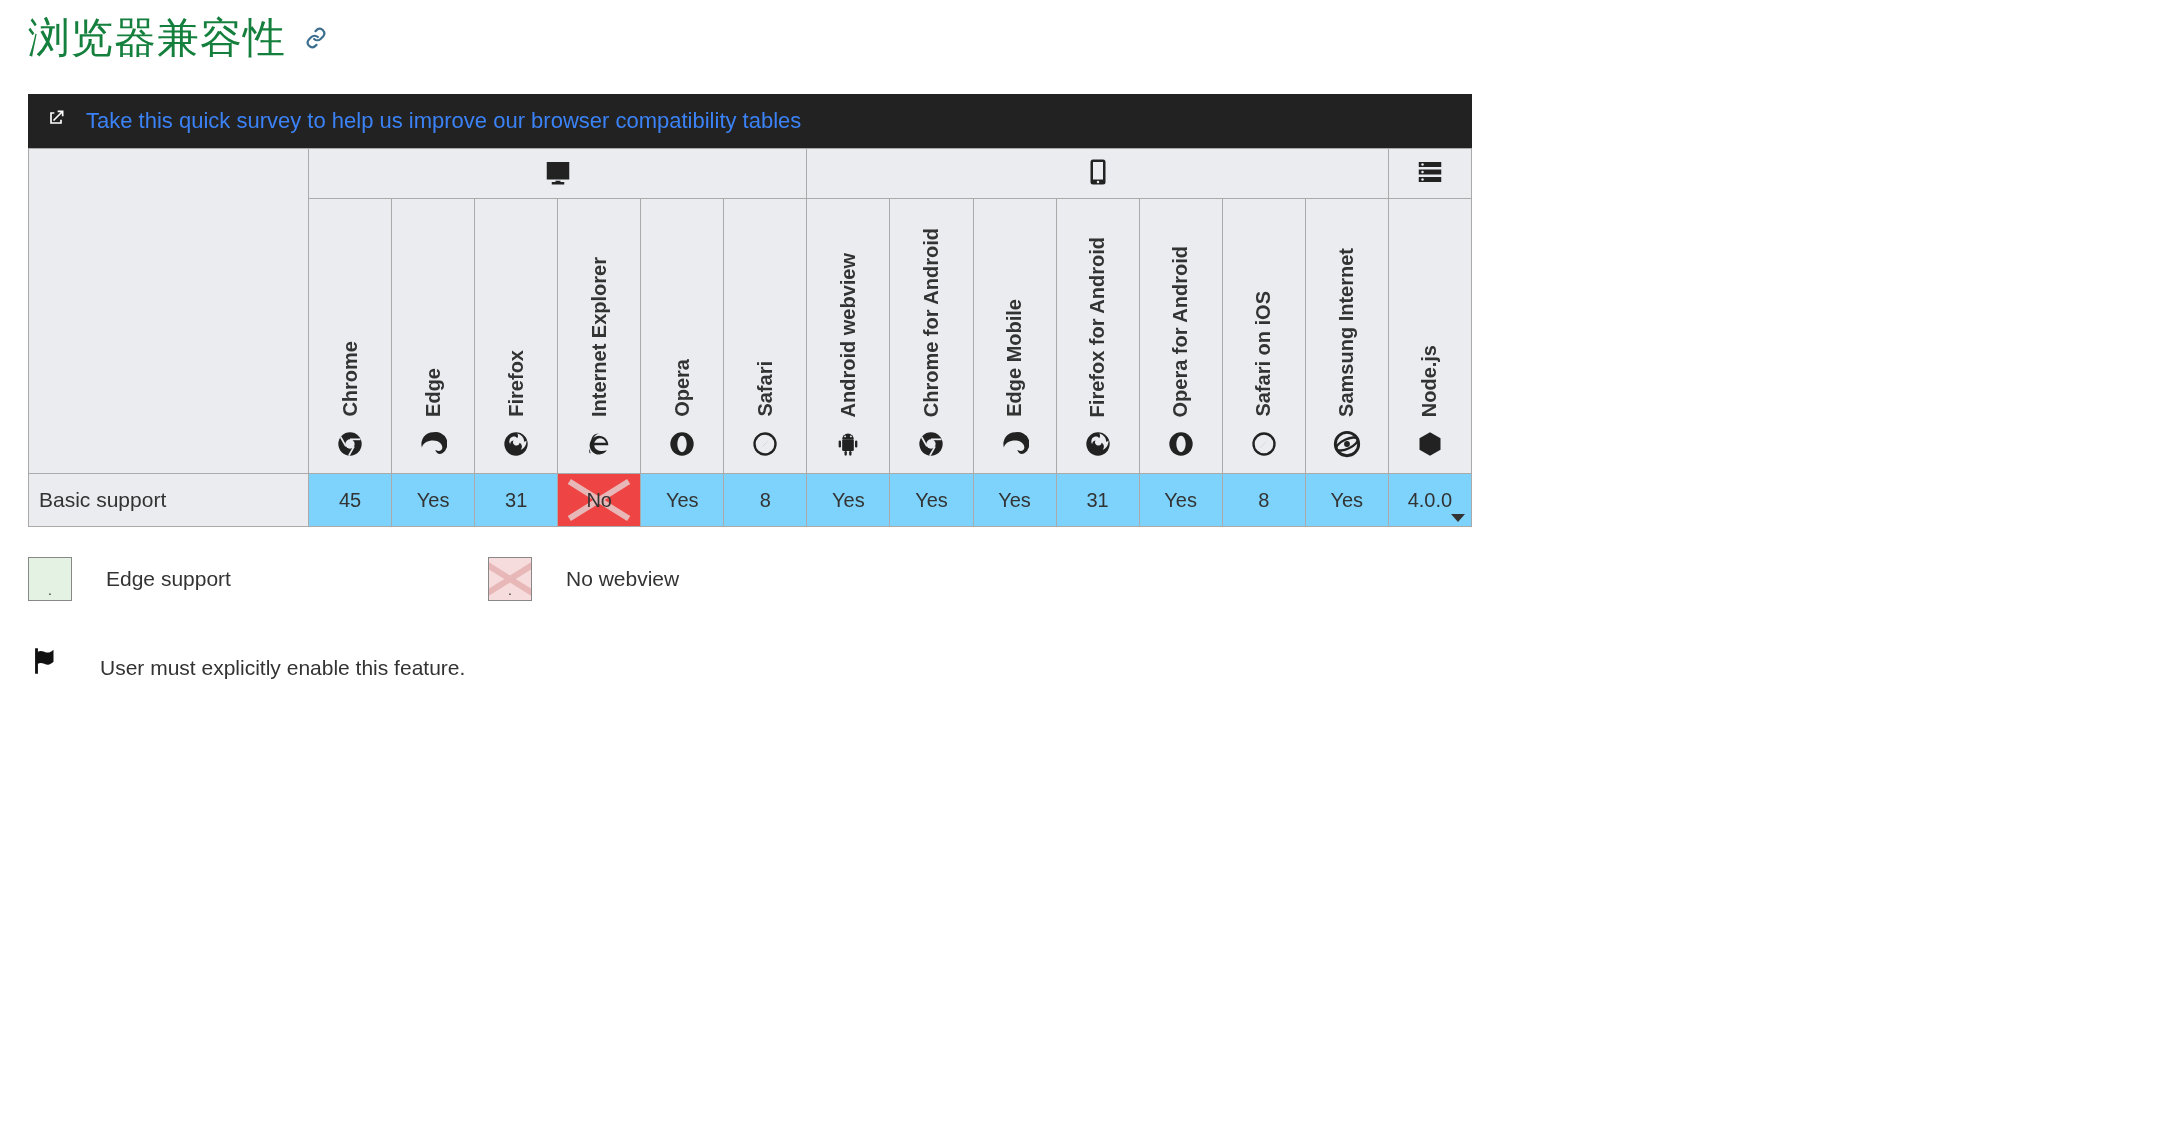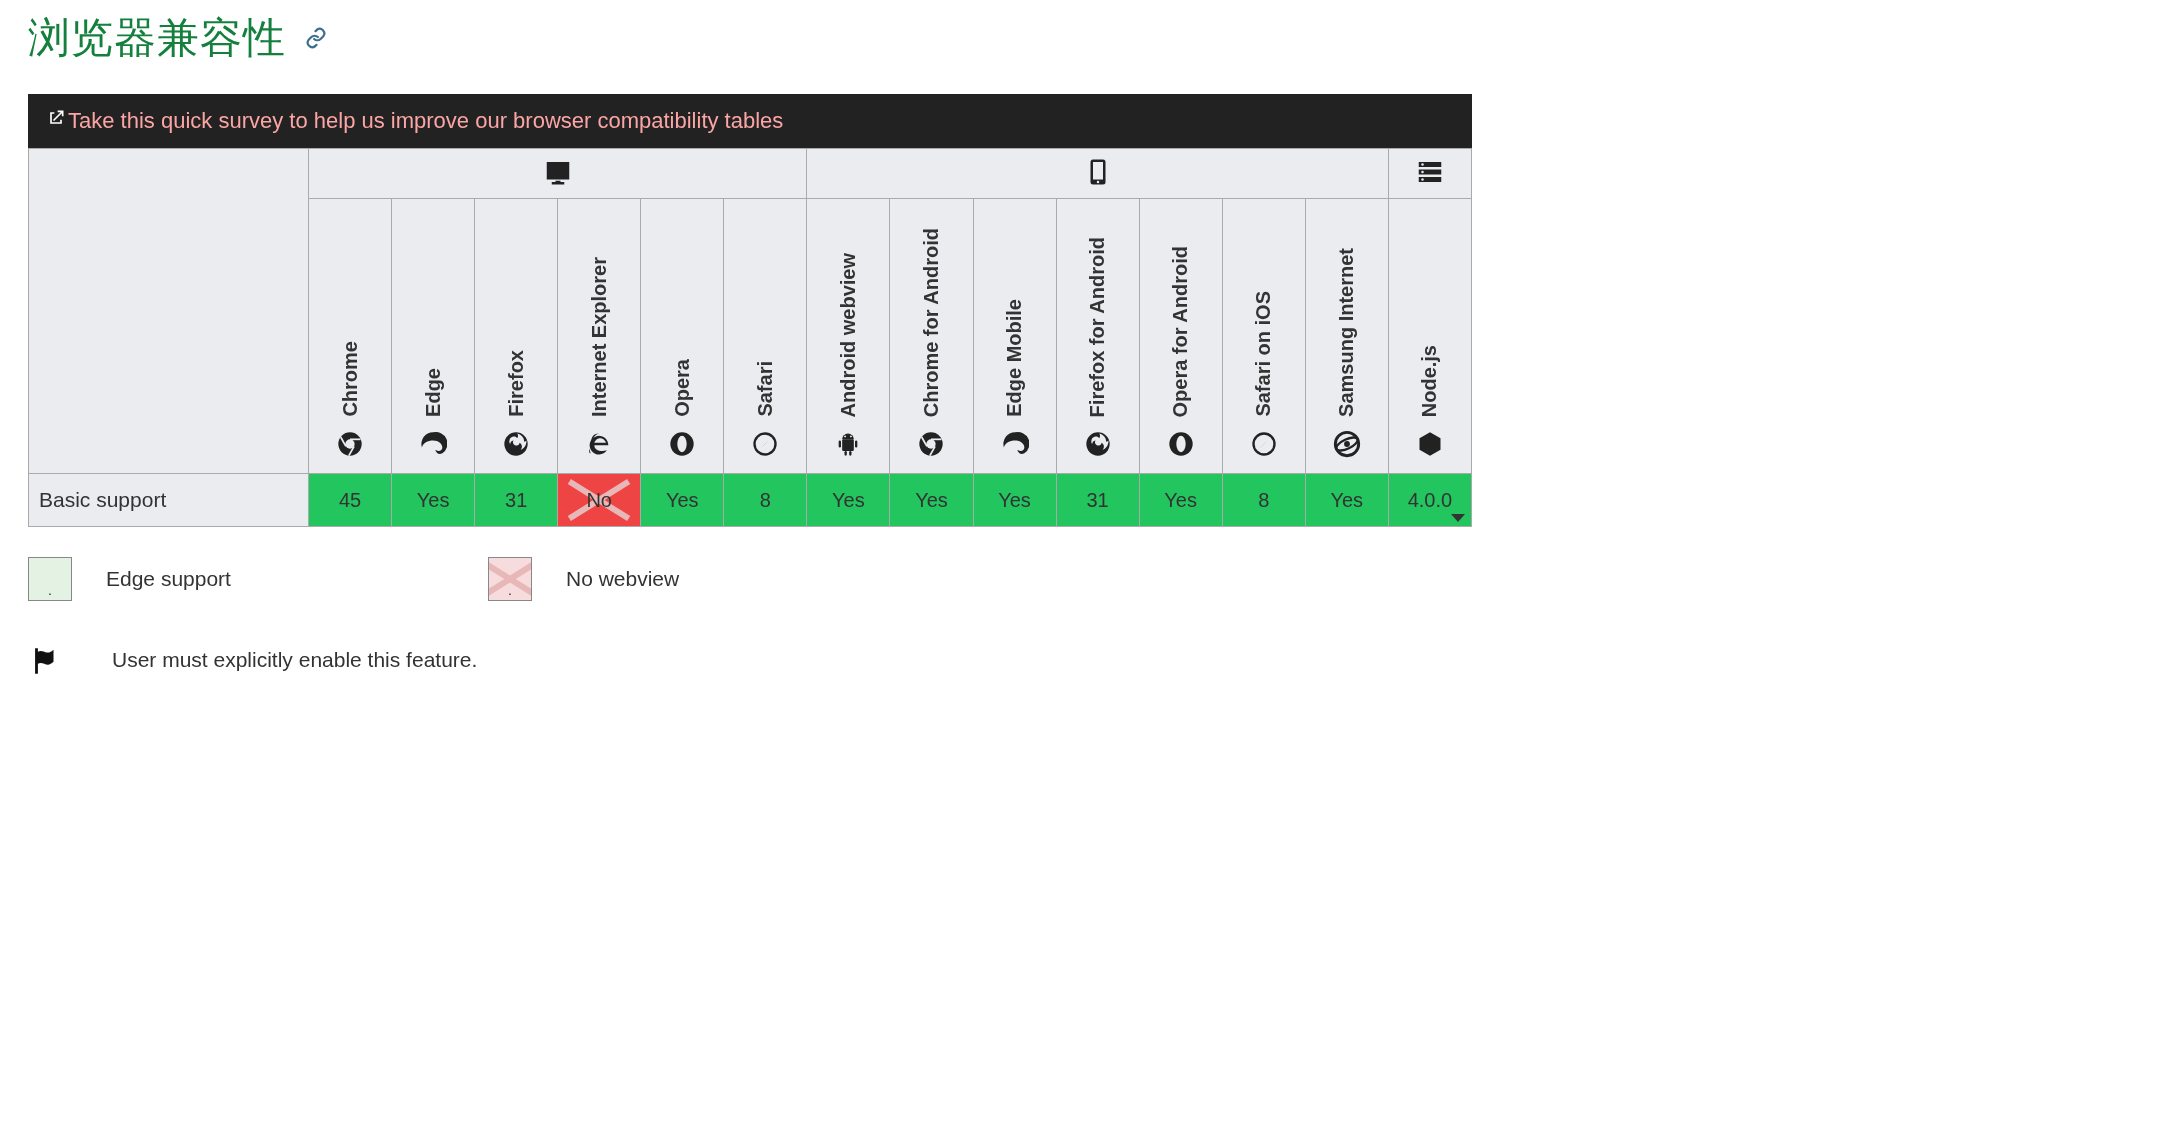--- a/index.html
+++ b/index.html
@@ -19,26 +19,26 @@
     letter-spacing: 1px;
   }
   .link-icon {
     font-size: 24px;
     color: #3b6e8f;
     vertical-align: middle;
     margin-left: 6px;
   }
   .survey-bar {
     background: #222;
-    color: #fca5a5;
+    color: #3b82f6;
     padding: 14px 18px;
     font-size: 22px;
     display: flex;
     align-items: center;
-    gap: 2px;
+    gap: 20px;
   }
   .survey-bar svg { fill: #fff; }
   table.bc {
     border-collapse: collapse;
     width: 100%;
     table-layout: fixed;
   }
   table.bc th, table.bc td {
     border: 1px solid #aaa;
   }
@@ -80,21 +80,21 @@
     padding: 14px 10px;
     font-size: 21px;
     font-weight: 400;
   }
   td.support {
     text-align: center;
     padding: 14px 0;
     font-size: 20px;
     position: relative;
   }
-  .yes { background: #22c55e; }
+  .yes { background: #7dd3fc; }
   .no  {
     background: #ef4444;
   }
   .no::before, .no::after {
     content:'';
     position:absolute;
     left:50%; top:50%;
     width:70px; height:6px;
     background:#e8b7b7;
     transform-origin:center;
@@ -124,21 +124,21 @@
   }
   .swatch.yes { background:#e4f2e4; }
   .swatch.no  { background:#f6dcdc; position:relative; overflow:hidden;}
   .swatch.no::before,.swatch.no::after{
     content:'';position:absolute;left:50%;top:50%;
     width:60px;height:6px;background:#e8b7b7;
   }
   .swatch.no::before{transform:translate(-50%,-50%) rotate(32deg);}
   .swatch.no::after{transform:translate(-50%,-50%) rotate(-32deg);}
   .legend-item { display:flex; align-items:center; gap:34px; min-width:420px;}
-  .flag-item { display:flex; align-items:flex-start; gap:50px;margin-top:43px; }
+  .flag-item { display:flex; align-items:flex-end; gap:38px;margin-top:43px; }
   .flag-icon svg{ width:34px; height:34px; fill:#111;}
   .flag-text { max-width: 400px; line-height:1.5; }
 </style>
 </head>
 <body>
 
 <h2 class="section-title">
   <span>浏览器兼容性</span>
   <a class="link-icon">
     <svg width="22" height="22" viewBox="0 0 24 24" fill="none" stroke="#3b6e8f" stroke-width="2.4" stroke-linecap="round">

